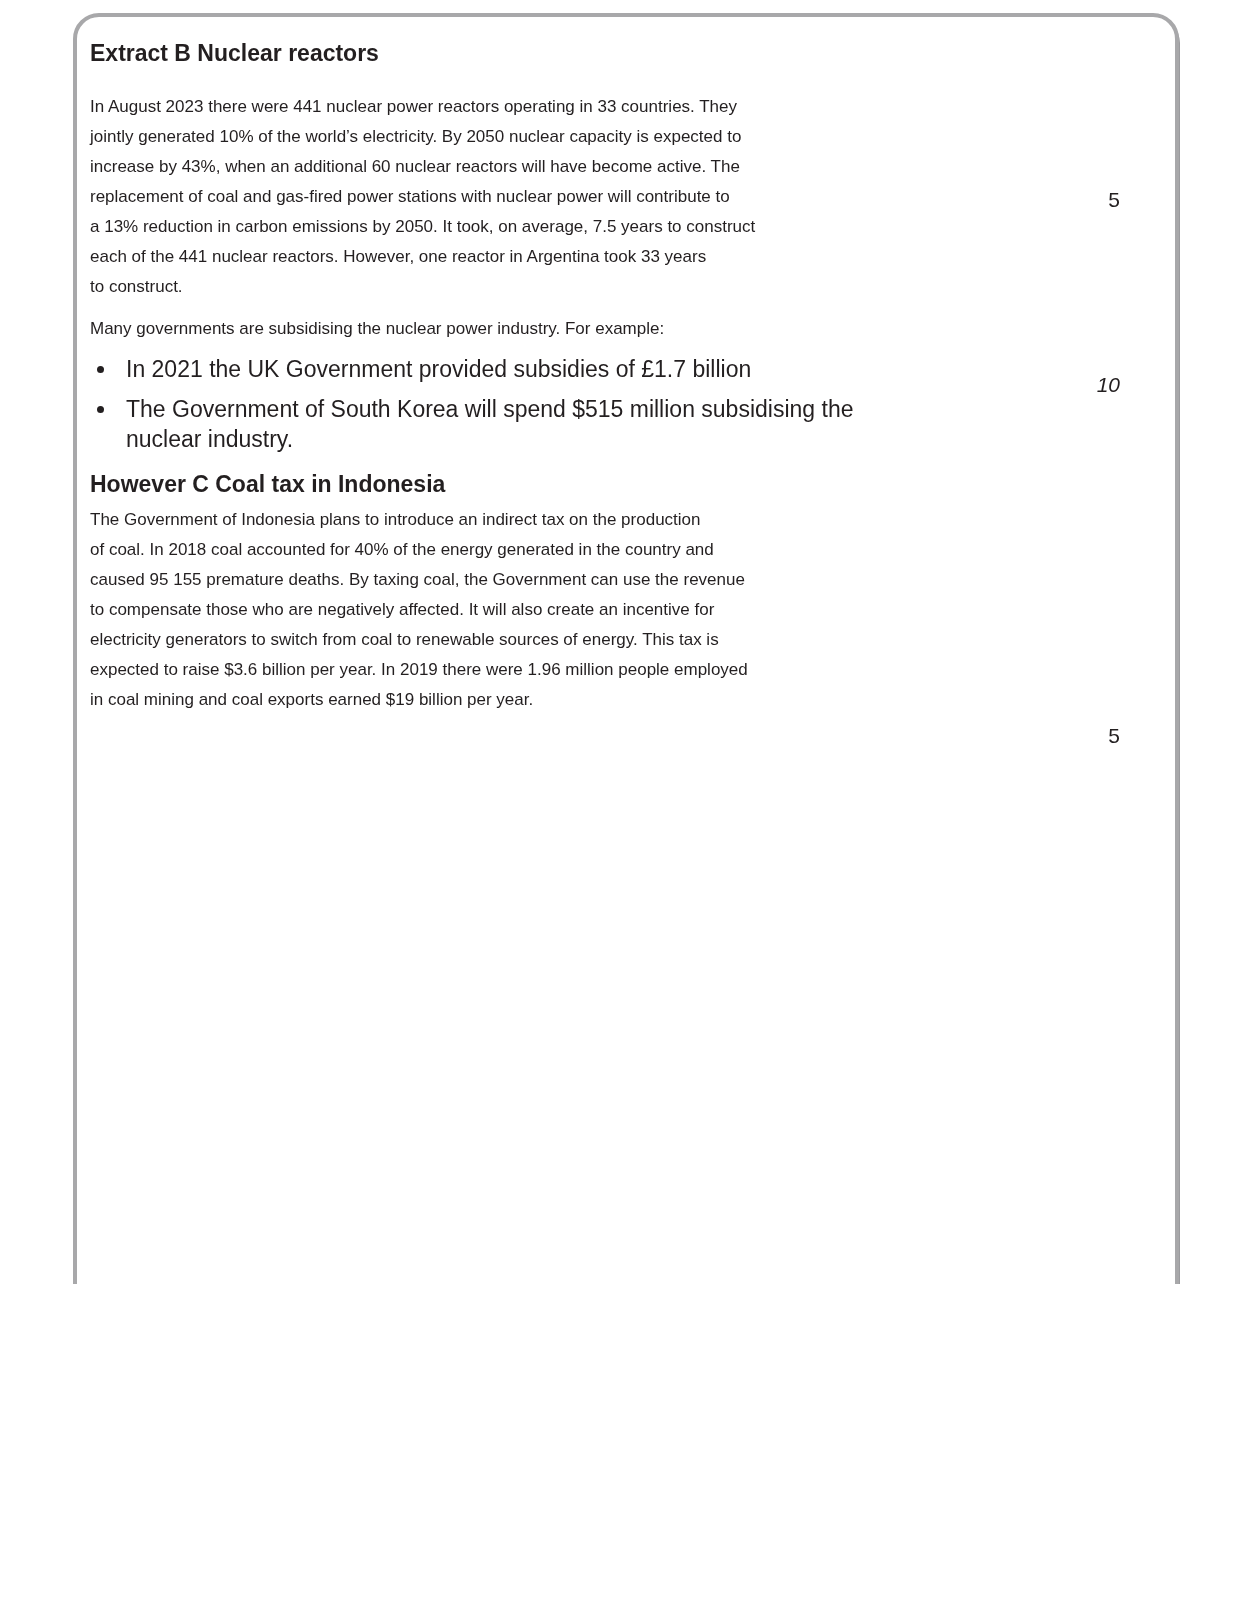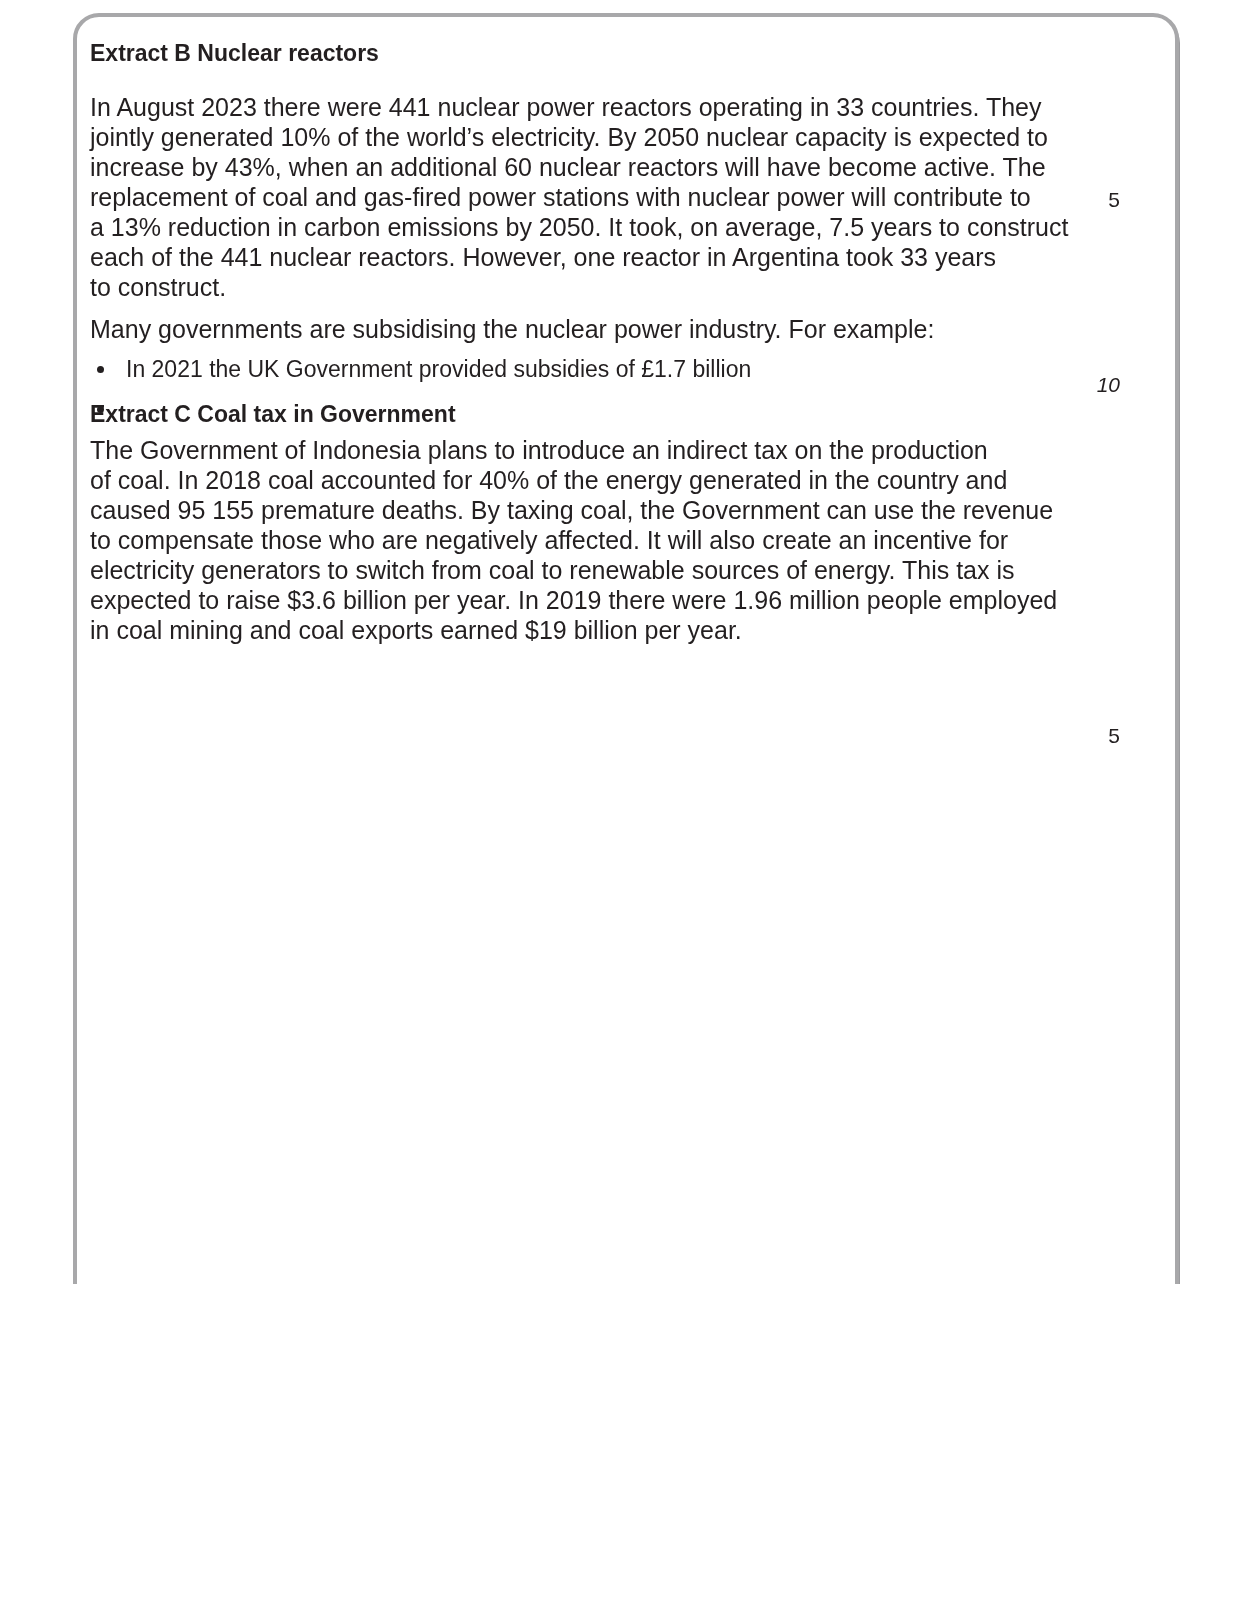--- a/index.html
+++ b/index.html
@@ -30,21 +30,21 @@
     padding: 21px 40px 0 13px;
   }
   .heading {
     font-size: 23px;
     line-height: 30px;
     font-weight: bold;
     margin: 0;
   }
   .heading.extract-c { margin-top: 15px; }
   .body-par {
-    font-size: 25px;
+    font-size: 17px;
     line-height: 30px;
     margin: 0;
     white-space: pre-line;
   }
   .par-b1 { margin-top: 24px; }
   .par-b2 { margin-top: 12px; }
   .par-c1 { margin-top: 6px; }
   ul.bullets {
     list-style: none;
     margin: 0;
@@ -109,24 +109,26 @@
 
     <div class="body-par par-b2">Many governments are subsidising the nuclear power industry. For example:</div>
 
     <ul class="bullets">
       <li>
         <span class="dot"></span>
         <span class="bullet-text">In 2021 the UK Government provided subsidies of £1.7 billion</span>
       </li>
       <li>
         <span class="dot"></span>
+        <span class="bullet-text">The Government of South Korea will spend $515 million subsidising the
+nuclear industry.</span>
       </li>
     </ul>
 
-    <div class="heading extract-c">Extract C Coal tax in Government</div>
+    <div class="heading extract-c">However C Coal tax in Indonesia</div>
 
     <div class="body-par par-c1">The Government of Indonesia plans to introduce an indirect tax on the production
 of coal. In 2018 coal accounted for 40% of the energy generated in the country and
 caused 95 155 premature deaths. By taxing coal, the Government can use the revenue
 to compensate those who are negatively affected. It will also create an incentive for
 electricity generators to switch from coal to renewable sources of energy. This tax is
 expected to raise $3.6 billion per year. In 2019 there were 1.96 million people employed
 in coal mining and coal exports earned $19 billion per year.</div>
 
   </div>

